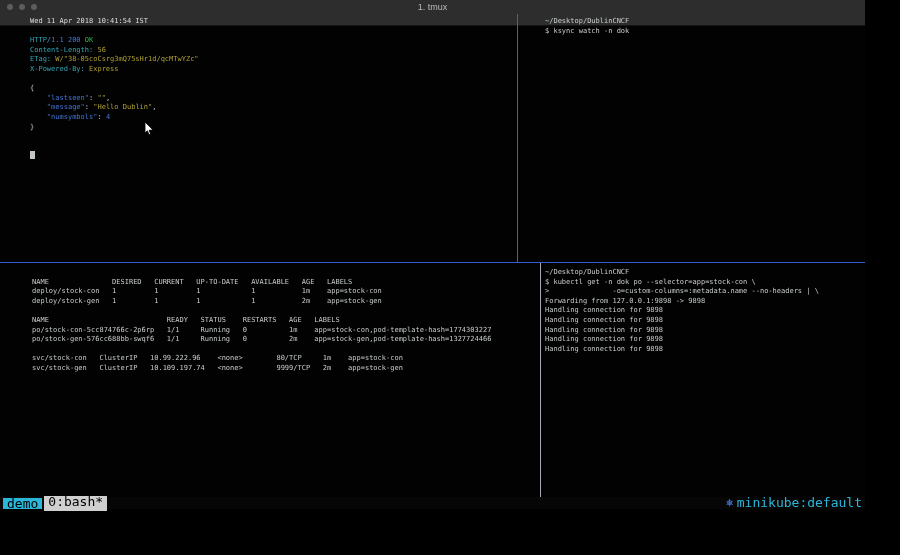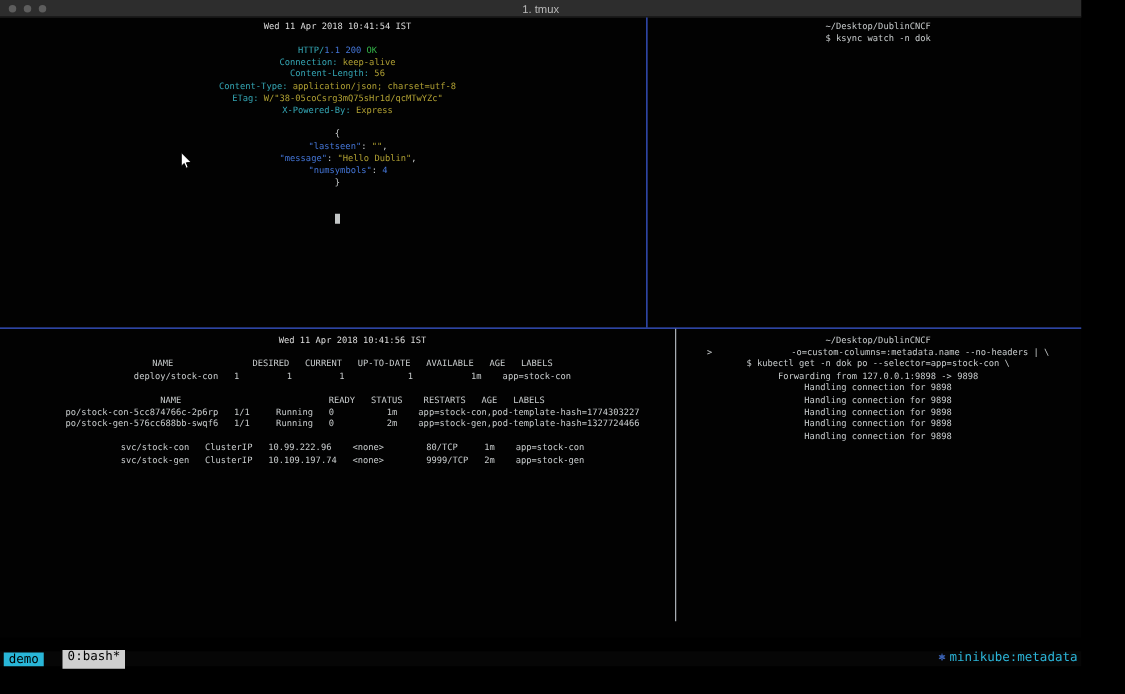--- a/index.html
+++ b/index.html
@@ -1,42 +1,42 @@
 <!DOCTYPE html>
 <html><head>
 <meta charset="utf-8">
 <style>
   * { margin:0; padding:0; box-sizing:border-box; }
   html,body { width:900px; height:555px; background:#000; overflow:hidden; }
   body { position:relative; font-family:"DejaVu Sans Mono", monospace; }
 
   .window { position:absolute; left:0; top:0; width:865px; height:510px; background:#020202; }
 
-  .titlebar { position:absolute; left:0; top:0; width:865px; height:14px; background:#2d2d2d; border-bottom:1px solid #151515; }
+  .titlebar { position:absolute; left:0; top:0; width:865px; height:26px; background:#2d2d2d; border-bottom:1px solid #151515; }
   .lights { position:absolute; left:7px; top:4px; display:flex; gap:6px; }
   .light { width:6px; height:6px; border-radius:50%; background:#5d5d5d; }
   .win-title { position:absolute; left:0; top:2px; width:865px; text-align:center; font-family:"Liberation Sans", sans-serif; font-size:9px; color:#b9b9b9; }
 
-  .term { position:absolute; font-size:7px; line-height:9.6px; color:#c9cdce;text-align:center; }
+  .term { position:absolute; font-size:7px; line-height:9.6px; color:#c9cdce; }
   .line { white-space:pre; min-height:9.6px; }
 
   .cyan   { color:#35a7b5; }
   .blue   { color:#4577d9; }
   .green  { color:#35b54a; }
   .yellow { color:#b0a033; }
   .bright { color:#dedede; }
 
   .block-cursor { display:inline-block; width:4.5px; height:8px; background:#c3c6c6; vertical-align:-1px; }
 
   .divider { position:absolute; }
   .div-blue { background:#3c5bd8; }
   .div-gray { background:#a8adb3; }
 
-  .statusbar { position:absolute; left:0; top:521px; width:865px; height:12px; background:#060606;
-               display:flex; align-items:center; padding:0 3px; gap:15px; font-size:10px; line-height:12px; }
+  .statusbar { position:absolute; left:0; top:497px; width:865px; height:12px; background:#060606;
+               display:flex; align-items:center; padding:0 3px; gap:2px; font-size:13px; line-height:12px; }
   .session-badge { background:#29b6d8; color:#000; padding:0 4px; height:11px; line-height:11px; }
   .window-tab { background:#cfcfcf; color:#000; padding:0 4px; height:15px; line-height:11px; }
   .status-right { margin-left:auto; display:flex; gap:3px; align-items:center; }
   .kube-icon { color:#4a7de8; }
   .kube-ctx  { color:#2cb5d8; }
 
   .mouse-cursor { position:absolute; left:144px; top:121px; }
 </style>
 </head>
 <body>
@@ -49,77 +49,75 @@
       <span class="light"></span>
       <span class="light"></span>
     </div>
     <div class="win-title">1. tmux</div>
   </div>
 
   <div class="term" style="left:30px; top:17px; width:480px;">
     <div class="line bright">Wed 11 Apr 2018 10:41:54 IST</div>
     <div class="line"></div>
     <div class="line"><span class="cyan">HTTP/</span><span class="blue">1.1 200</span><span class="green"> OK</span></div>
-    <div class="line"><span class="cyan">Connection:</span><span class="yellow"> keep-alive</span></div>
     <div class="line"><span class="cyan">Content-Length:</span><span class="yellow"> 56</span></div>
-    <div class="line"><span class="cyan">Content-Type:</span><span class="yellow"> application/json; charset=utf-8</span></div>
     <div class="line"><span class="cyan">ETag:</span><span class="yellow"> W/"38-05coCsrg3mQ75sHr1d/qcMTwYZc"</span></div>
     <div class="line"><span class="cyan">X-Powered-By:</span><span class="yellow"> Express</span></div>
     <div class="line"></div>
     <div class="line">{</div>
     <div class="line"><span class="blue">    "lastseen"</span><span>: </span><span class="yellow">""</span><span>,</span></div>
     <div class="line"><span class="blue">    "message"</span><span>: </span><span class="yellow">"Hello Dublin"</span><span>,</span></div>
     <div class="line"><span class="blue">    "numsymbols"</span><span>: </span><span class="blue">4</span><span></span></div>
     <div class="line">}</div>
     <div class="line"></div>
     <div class="line"></div>
     <div class="line"><span class="block-cursor"></span></div>
   </div>
 
   <div class="term" style="left:545px; top:17px; width:315px;">
     <div class="line">~/Desktop/DublinCNCF</div>
     <div class="line">$ ksync watch -n dok</div>
   </div>
 
   <div class="term" style="left:32px; top:268px; width:500px;">
-    <div class="line bright">Wed 11 Apr 2018 10:41:56 IST</div>
     <div class="line"></div>
     <div class="line">NAME               DESIRED   CURRENT   UP-TO-DATE   AVAILABLE   AGE   LABELS</div>
     <div class="line">deploy/stock-con   1         1         1            1           1m    app=stock-con</div>
+    <div class="line">deploy/stock-gen   1         1         1            1           2m    app=stock-gen</div>
     <div class="line"></div>
     <div class="line">NAME                            READY   STATUS    RESTARTS   AGE   LABELS</div>
     <div class="line">po/stock-con-5cc874766c-2p6rp   1/1     Running   0          1m    app=stock-con,pod-template-hash=1774303227</div>
     <div class="line">po/stock-gen-576cc688bb-swqf6   1/1     Running   0          2m    app=stock-gen,pod-template-hash=1327724466</div>
     <div class="line"></div>
     <div class="line">svc/stock-con   ClusterIP   10.99.222.96    &lt;none&gt;        80/TCP     1m    app=stock-con</div>
     <div class="line">svc/stock-gen   ClusterIP   10.109.197.74   &lt;none&gt;        9999/TCP   2m    app=stock-gen</div>
   </div>
 
   <div class="term" style="left:545px; top:268px; width:315px;">
     <div class="line">~/Desktop/DublinCNCF</div>
+    <div class="line">$ kubectl get -n dok po --selector=app=stock-con \</div>
     <div class="line">&gt;               -o=custom-columns=:metadata.name --no-headers | \</div>
-    <div class="line">$ kubectl get -n dok po --selector=app=stock-con \</div>
     <div class="line">Forwarding from 127.0.0.1:9898 -&gt; 9898</div>
     <div class="line">Handling connection for 9898</div>
     <div class="line">Handling connection for 9898</div>
     <div class="line">Handling connection for 9898</div>
     <div class="line">Handling connection for 9898</div>
     <div class="line">Handling connection for 9898</div>
   </div>
 
   <div class="divider div-blue" style="left:517px; top:14px; width:1px; height:248px;"></div>
   <div class="divider div-blue" style="left:0; top:262px; width:865px; height:1px;"></div>
   <div class="divider div-gray" style="left:540px; top:263px; width:1px; height:234px;"></div>
 
   <div class="statusbar">
     <span class="session-badge">demo</span>
     <span class="window-tab">0:bash*</span>
     <span class="status-right">
       <span class="kube-icon">⎈</span>
-      <span class="kube-ctx">minikube:metadata</span>
+      <span class="kube-ctx">minikube:default</span>
     </span>
   </div>
 
   <div class="mouse-cursor">
     <svg width="10" height="14" viewBox="0 0 10 14">
       <path d="M1,0 L1,11 L3.4,8.8 L4.9,12.6 L6.6,11.9 L5.1,8.2 L9,8 Z" fill="#ffffff" stroke="#000000" stroke-width="0.8"></path>
     </svg>
   </div>
 
 </div>

